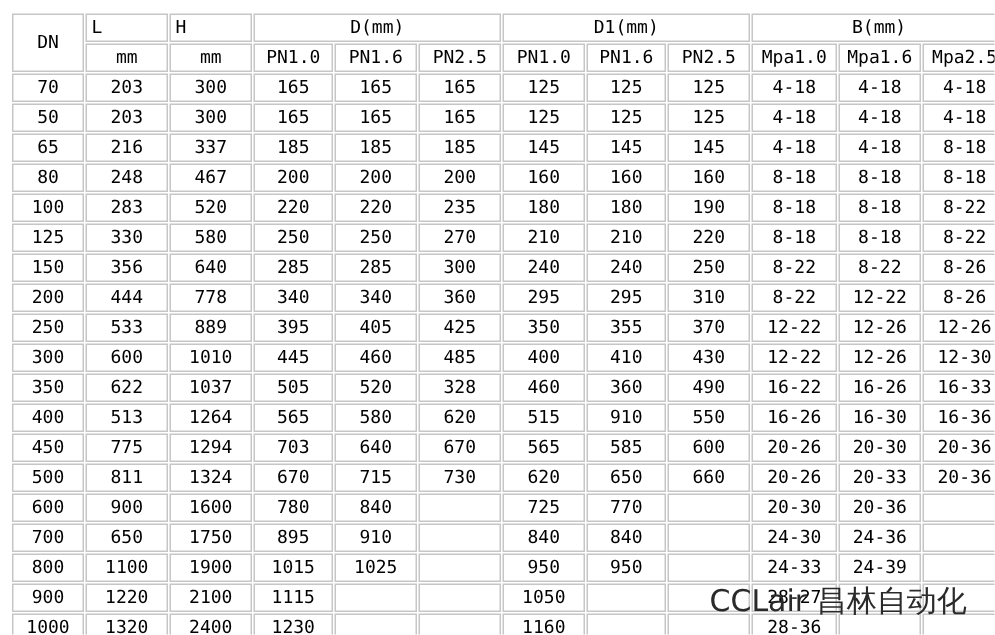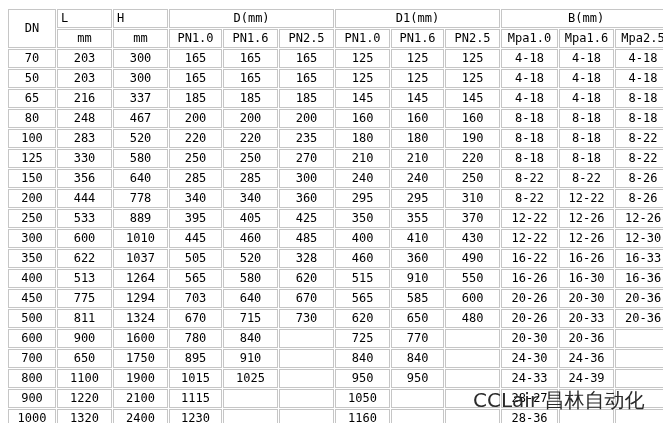--- a/index.html
+++ b/index.html
@@ -280,21 +280,21 @@
       </tr>
       <tr>
         <td>500</td>
         <td>811</td>
         <td>1324</td>
         <td>670</td>
         <td>715</td>
         <td>730</td>
         <td>620</td>
         <td>650</td>
-        <td>480</td>
+        <td>660</td>
         <td>20-26</td>
         <td>20-33</td>
         <td>20-36</td>
       </tr>
       <tr>
         <td>600</td>
         <td>900</td>
         <td>1600</td>
         <td>780</td>
         <td>840</td>

